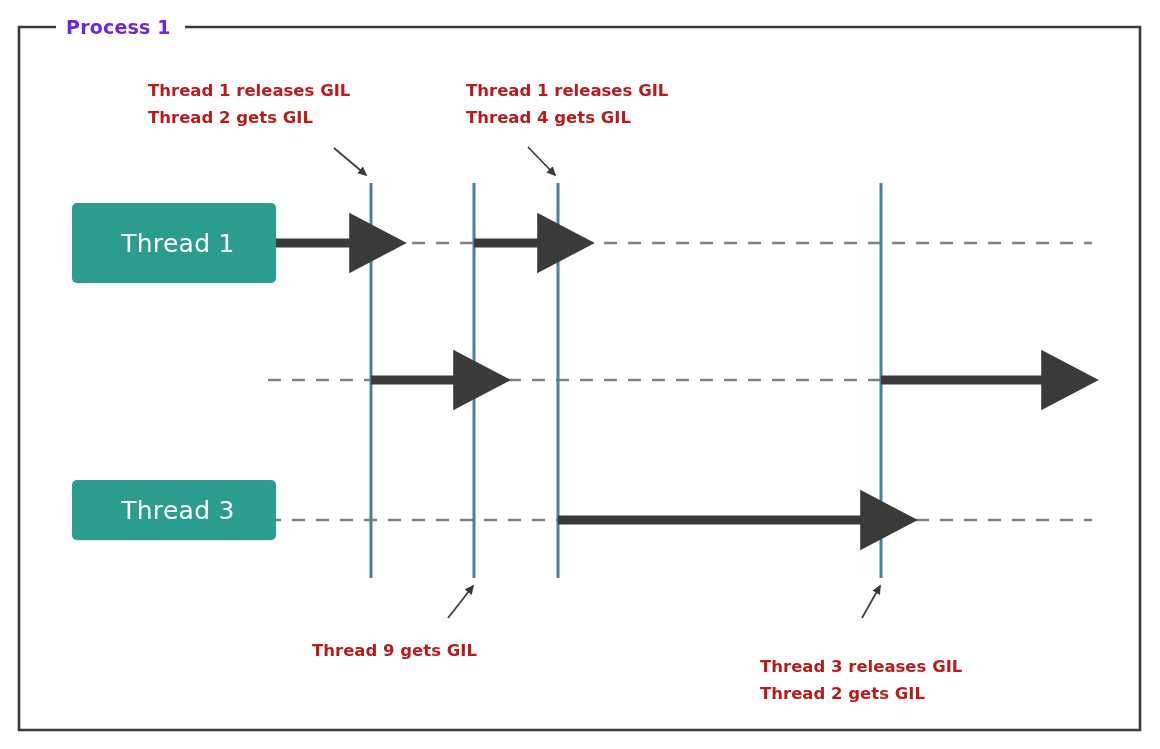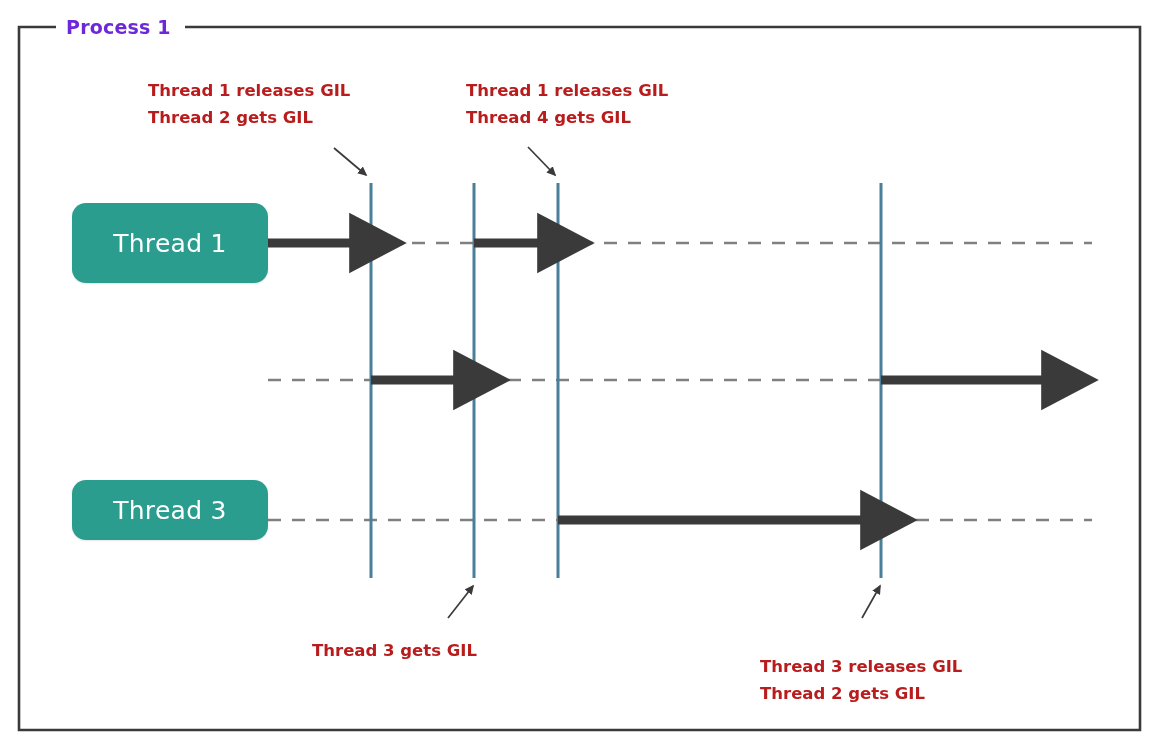--- a/index.html
+++ b/index.html
@@ -39,25 +39,26 @@
     background: #ffffff;
     padding: 0 8px;
     left: 58px;
     top: 16px;
     letter-spacing: 0.2px;
     white-space: nowrap;
   }
   .thread-box {
     position: absolute;
     background: #2a9d8f;
-    border-radius: 14px;
+    border-radius: 5px;
     display: flex;
     align-items: center;
     justify-content: center;
     box-shadow: 0 1px 2px rgba(0,0,0,0.10);
+    padding-left: 8px;
   }
   .thread-box span {
     color: #ffffff;
     font-size: 25px;
     font-family: "DejaVu Sans", "Liberation Sans", sans-serif;
     letter-spacing: 0.3px;
     white-space: nowrap;
   }
   .annotation {
     position: absolute;
@@ -134,21 +135,21 @@
     <div>Thread 1 releases GIL</div>
     <div>Thread 2 gets GIL</div>
   </div>
 
   <div class="annotation" style="left:466px; top:78px;">
     <div>Thread 1 releases GIL</div>
     <div>Thread 4 gets GIL</div>
   </div>
 
   <div class="annotation" style="left:312px; top:638px;">
-    <div>Thread 3 gets GIL</div>
+    <div>Thread 9 gets GIL</div>
   </div>
 
   <div class="annotation" style="left:760px; top:638px;margin-top:16px;">
     <div>Thread 3 releases GIL</div>
     <div>Thread 2 gets GIL</div>
   </div>
 
 </div>
 
 </body></html>

